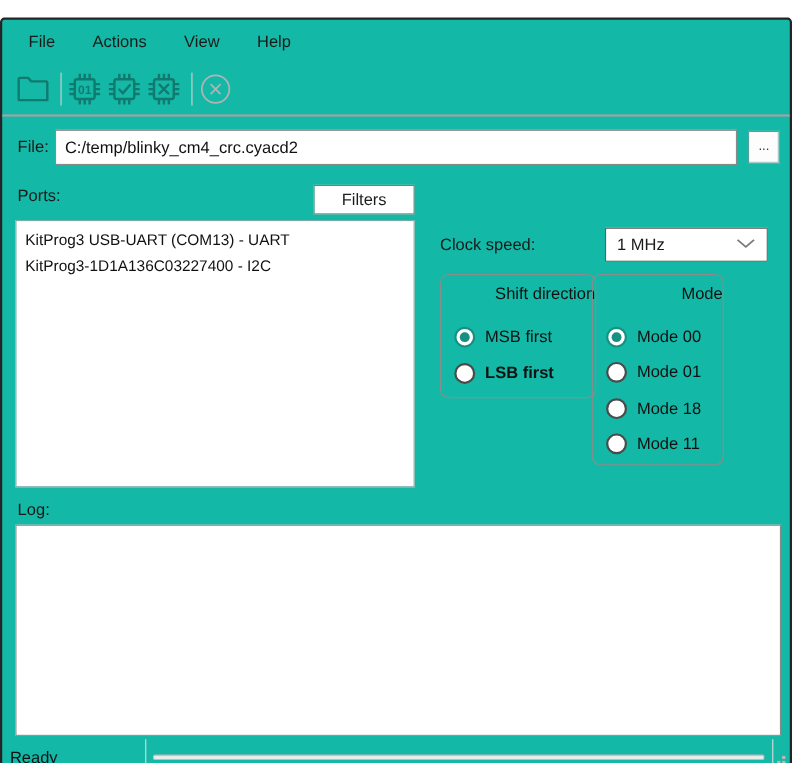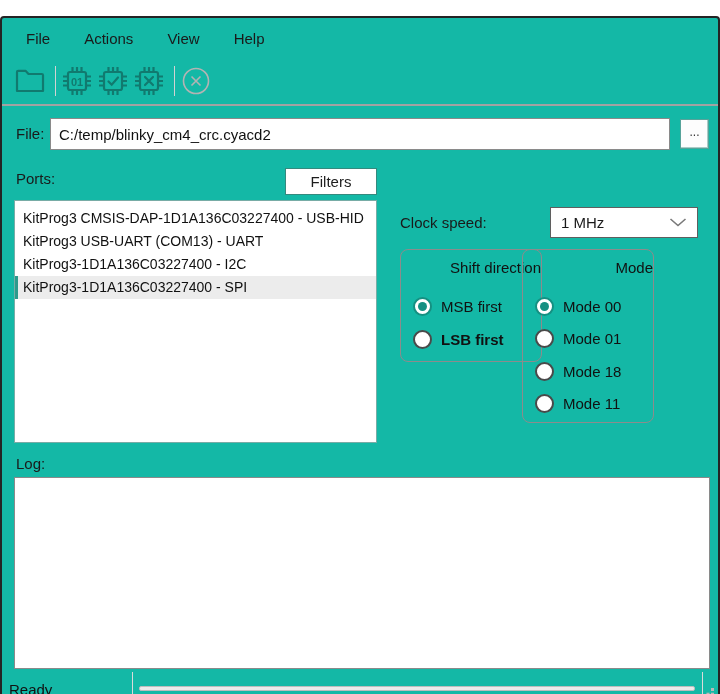--- a/index.html
+++ b/index.html
@@ -81,21 +81,21 @@
     background:#fff; border:1px solid #5f5f5f;
     display:flex; align-items:center; padding:0 10px; font-size:15px; cursor:pointer;
   }
   .dropdown .chev { margin-left:auto; }
 
   
   .groupbox {
     position:absolute; border:1px solid #8c8c8c; border-radius:8px;
   }
   .gb-shift { left:398px; top:231px; width:142px; height:113px; }
-  .gb-mode  { left:520px; top:231px; width:132px; height:174px; }
+  .gb-mode  { left:536px; top:231px; width:120px; height:174px; }
   .gb-title {
     position:absolute; top:9px; left:0; right:0; text-align:right;
     font-size:15px; color:#111;
   }
   .radio-row {
     position:absolute; left:12px; display:flex; align-items:center; gap:9px;
     height:22px; cursor:pointer;
   }
   .radio {
     width:19px; height:19px; border-radius:50%;
@@ -196,24 +196,22 @@
   </div>
 
   <div class="lbl" style="left:14px; top:107px;">File:</div>
   <input class="file-input" type="text" value="C:/temp/blinky_cm4_crc.cyacd2" style="">
   <div class="browse-btn">...</div>
 
   <div class="lbl" style="left:14px; top:152px;">Ports:</div>
   <button class="filters-btn">Filters</button>
 
   <div class="portlist">
-    <div class="port-item">KitProg3 CMSIS-DAP-1D1A136C03227400 - USB-HID</div>
     <div class="port-item">KitProg3 USB-UART (COM13) - UART</div>
     <div class="port-item">KitProg3-1D1A136C03227400 - I2C</div>
-    <div class="port-item selected">KitProg3-1D1A136C03227400 - SPI</div>
   </div>
 
   <div class="lbl" style="left:398px; top:196px;">Clock speed:</div>
   <div class="dropdown">
     <span>1 MHz</span>
     <span class="chev">
       <svg width="18" height="11" viewBox="0 0 18 11">
         <polyline points="1.5,2 9,8.5 16.5,2" fill="none" stroke="#7a7a7a" stroke-width="1.6"></polyline>
       </svg>
     </span>

